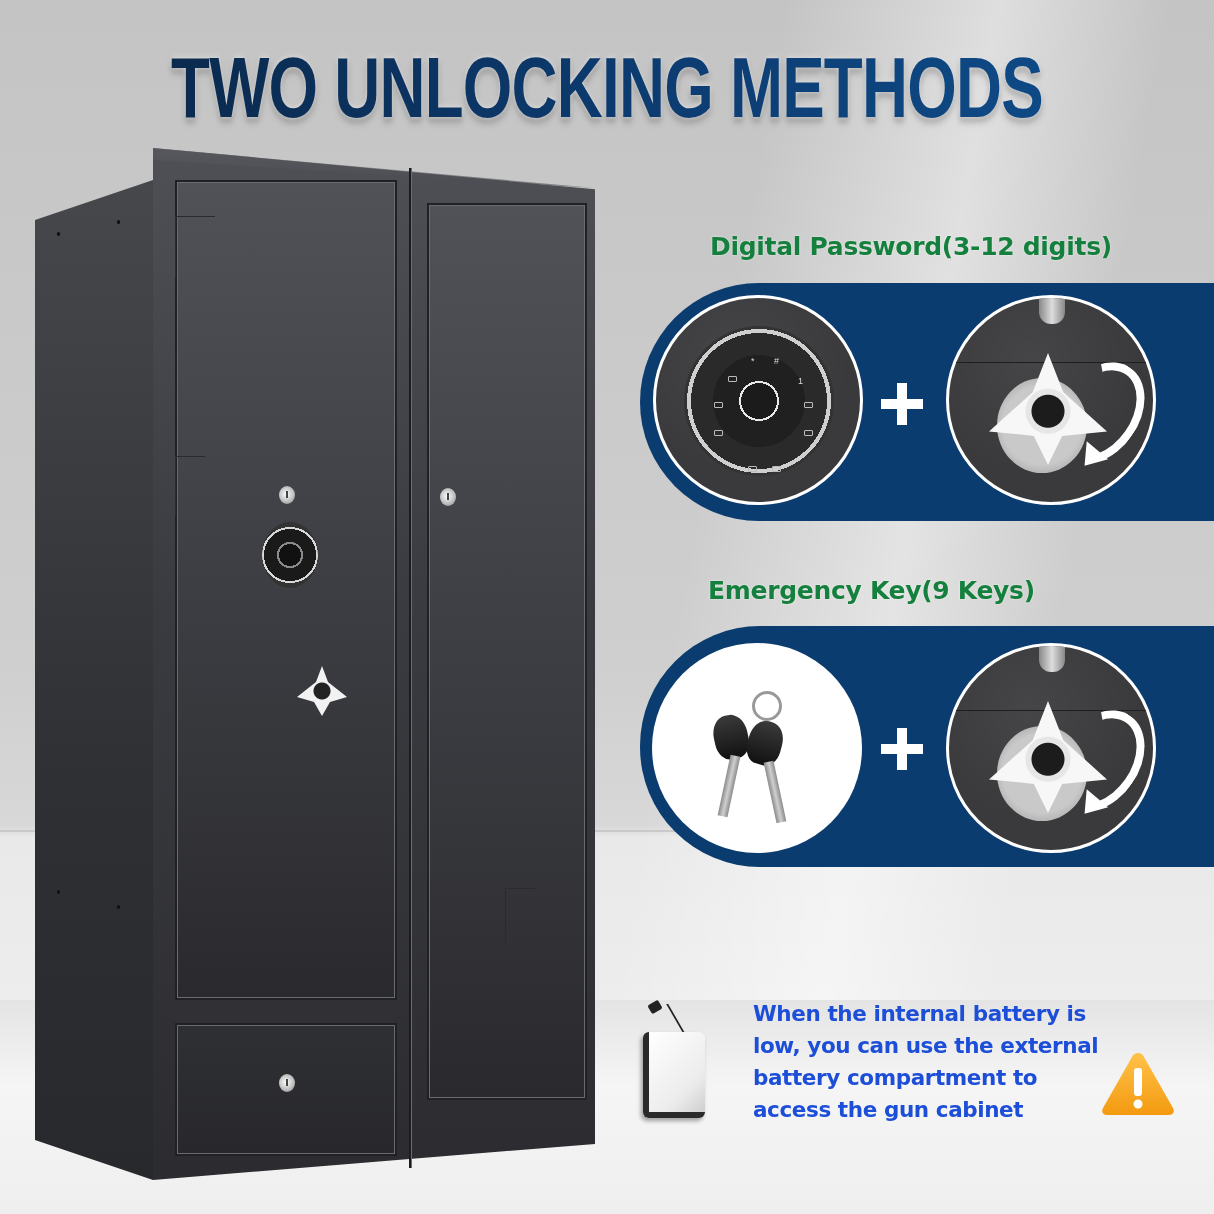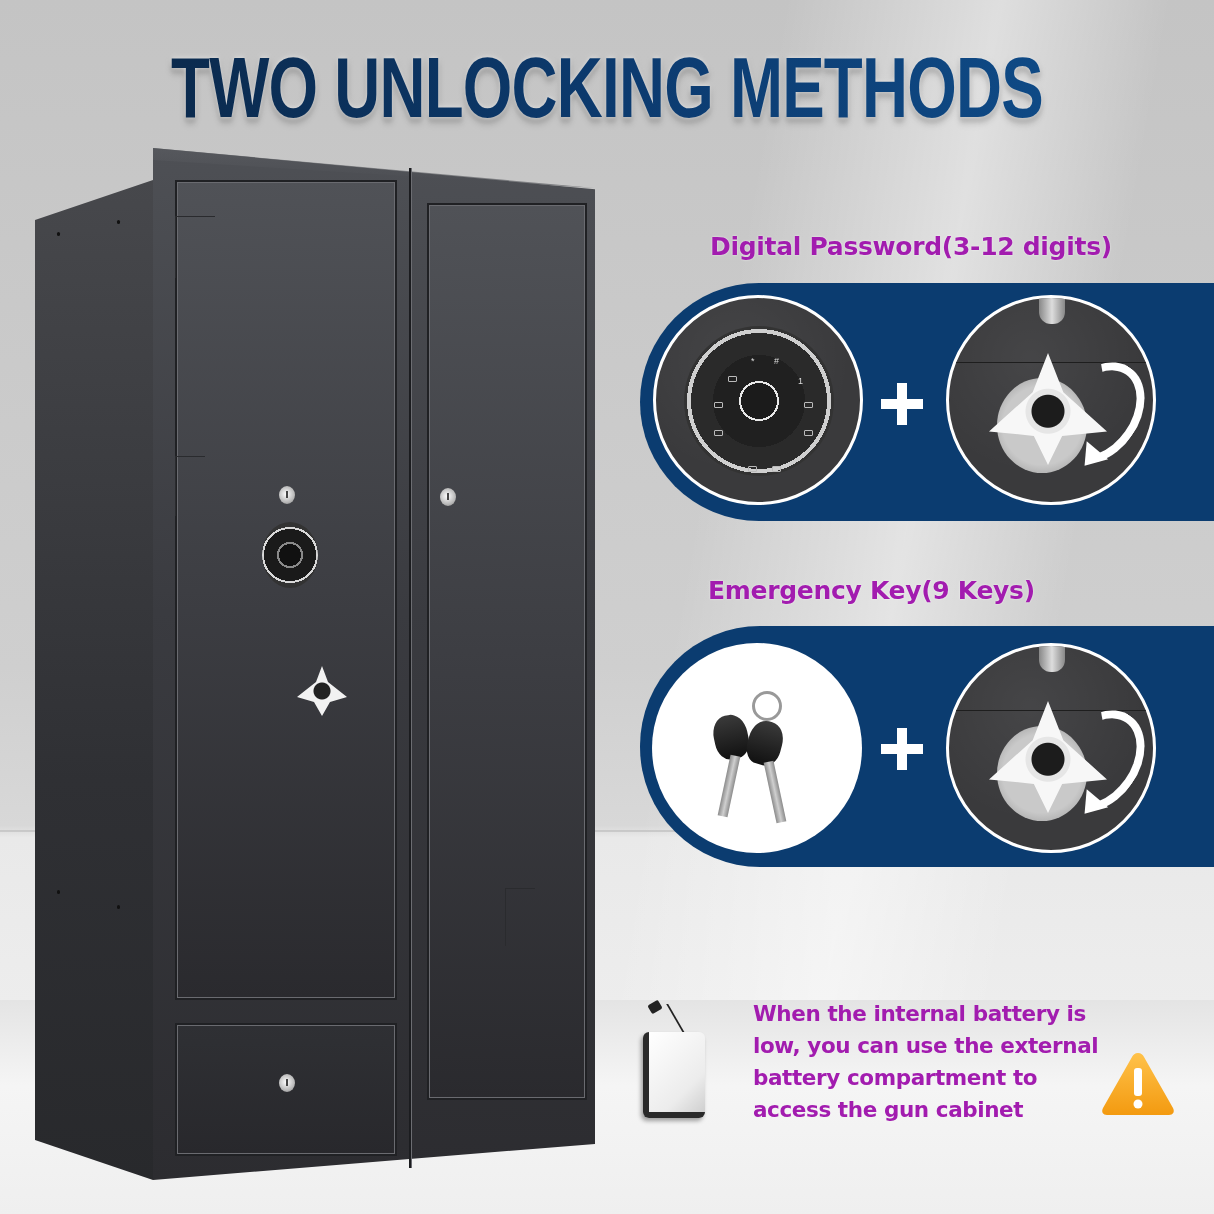--- a/index.html
+++ b/index.html
@@ -65,21 +65,21 @@
   .knob {
     position: absolute; left: 262px; top: 518px; width: 50px; height: 50px;
     background: radial-gradient(circle, #222 0 8px, #f2f2f2 9px 100%);
     clip-path: polygon(50% 0%, 62% 32%, 100% 62%, 66% 72%, 50% 100%, 34% 72%, 0% 62%, 38% 32%);
   }
   .emboss { position: absolute; border: 1px solid #2a2b2e; border-right: none; border-bottom: none; }
 
   
   .section-heading {
     position: absolute; font-family: "DejaVu Sans", sans-serif; font-weight: bold;
-    font-size: 25px; color: #a21caf; letter-spacing: -0.3px;
+    font-size: 25px; color: #15803d; letter-spacing: -0.3px;
     text-shadow: 0 0 2px rgba(255,255,255,0.8);
   }
   .heading-1 { left: 710px; top: 232px; }
   .heading-2 { left: 708px; top: 576px; }
 
   
   .banner {
     position: absolute; left: 640px; width: 574px; background: #0b3c70;
     border-radius: 120px 0 0 120px;
   }
@@ -153,21 +153,21 @@
     background: linear-gradient(135deg, #ffffff 0%, #ececec 70%, #cfcfcf 100%);
     border-left: 6px solid #2a2a2a; border-bottom: 6px solid #2a2a2a;
     box-shadow: -2px 3px 4px rgba(0,0,0,.35);
   }
   .battery-cable { position: absolute; left: 648px; top: 1004px; width: 30px; height: 34px;
     border-right: 2px solid #222; transform: skewX(30deg); }
   .battery-plug { position: absolute; left: 649px; top: 1002px; width: 12px; height: 10px; background: #222; border-radius: 2px; transform: rotate(-30deg); }
   .battery-text {
     position: absolute; left: 753px; top: 998px; width: 360px;
     font-family: "DejaVu Sans", sans-serif; font-weight: bold; font-size: 21.5px; line-height: 32px;
-    color: #a21caf; letter-spacing: -0.4px;
+    color: #1d4ed8; letter-spacing: -0.4px;
   }
   .warning-icon {
     position: absolute; left: 1100px; top: 1050px; width: 76px; height: 66px;
   }
 </style>
 </head>
 <body>
 
 <div class="floor"></div>
 <div class="wall-line"></div>

